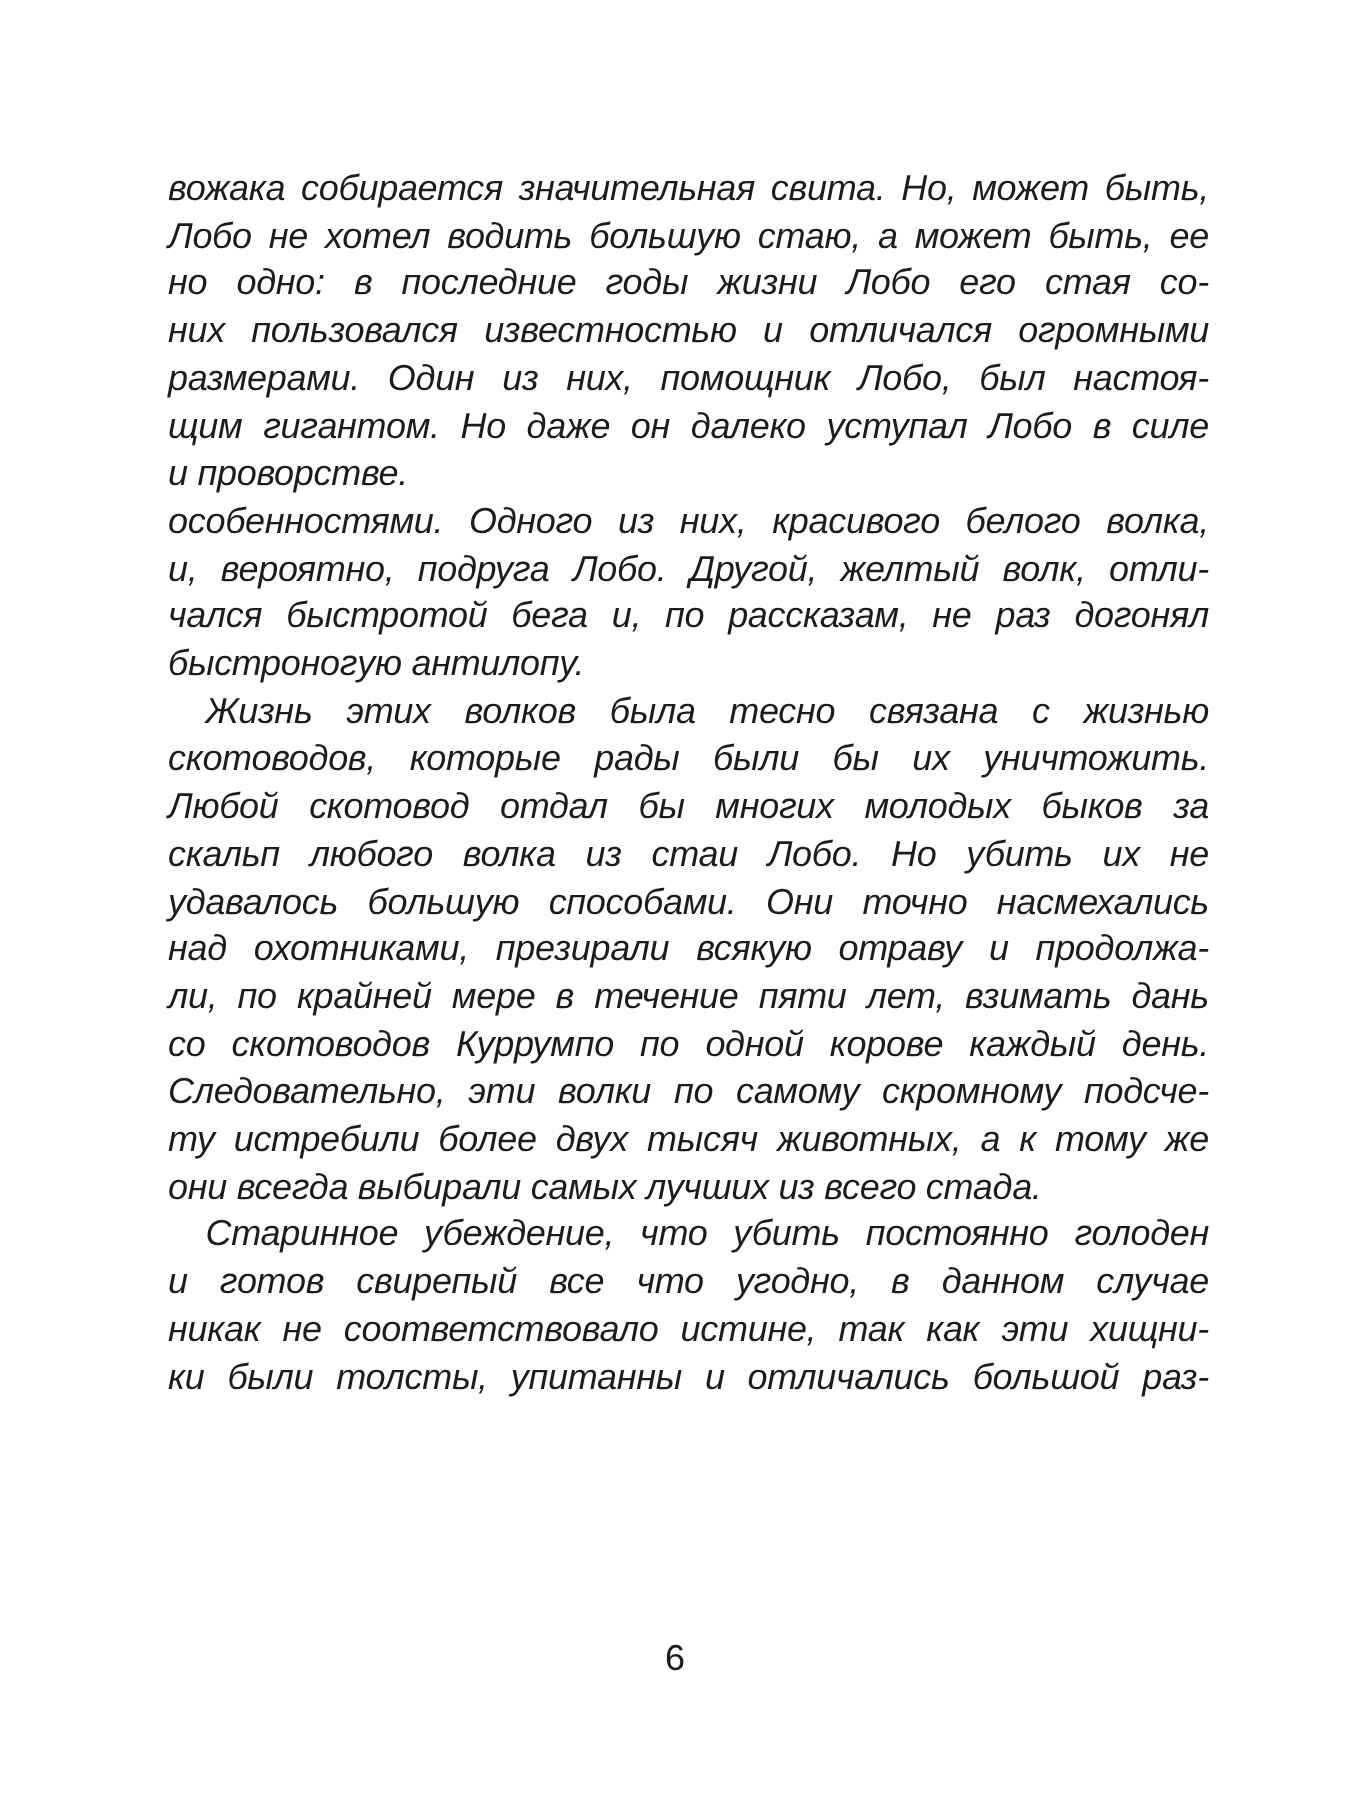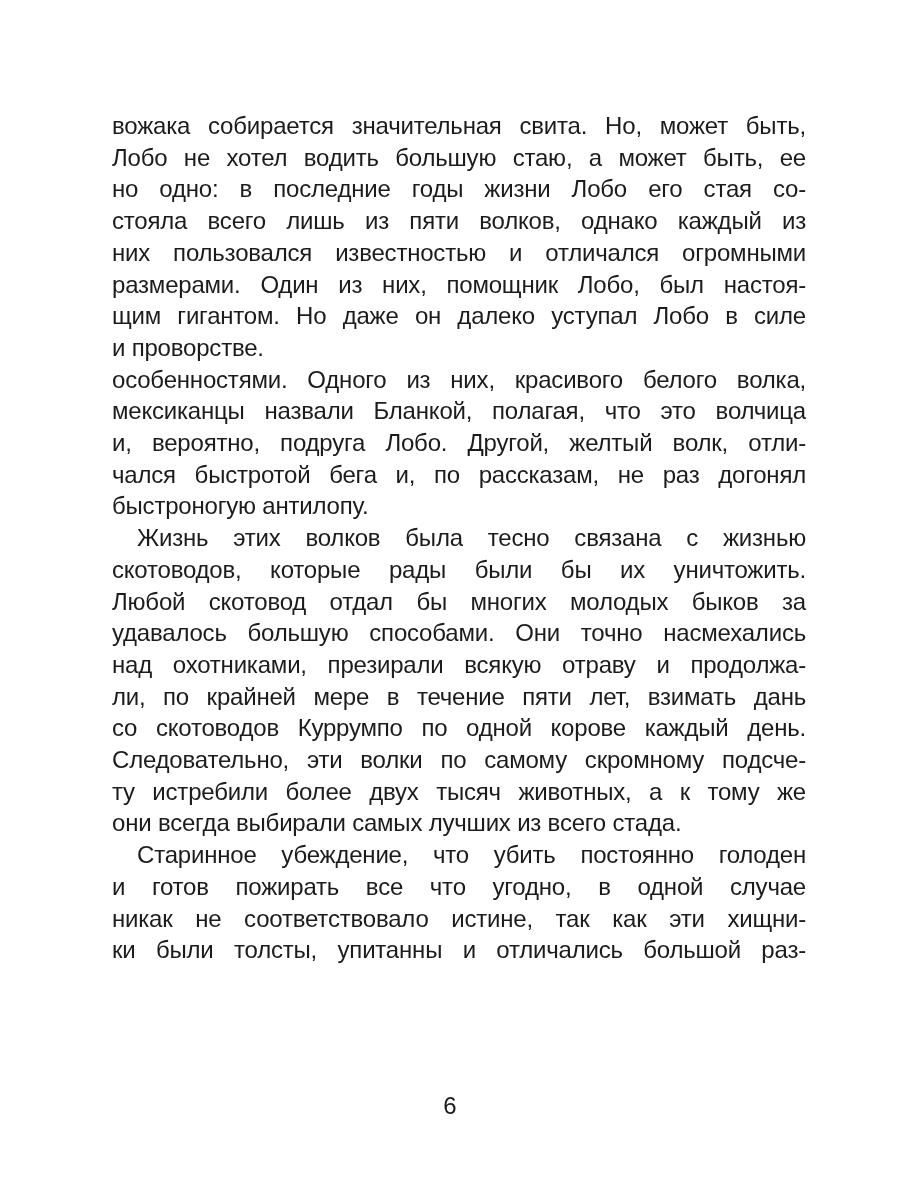--- a/index.html
+++ b/index.html
@@ -32,20 +32,21 @@
     letter-spacing: -0.2px;
   }
   .paragraph {
     margin: 0;
     padding: 0;
   }
   .text-line {
     text-align: justify;
     text-align-last: justify;
     white-space: normal;
+    font-style: italic;
   }
   .text-line.last-line {
     text-align-last: left;
   }
   .text-line.indented {
     text-indent: 25px;
   }
   .page-number {
     position: absolute;
     left: 0;
@@ -59,46 +60,45 @@
 </style>
 </head>
 <body>
 
 <div class="page">
   <div class="text-block" id="text-container">
       <div class="paragraph">
         <div class="text-line">вожака собирается значительная свита. Но, может быть,</div>
         <div class="text-line">Лобо не хотел водить большую стаю, а может быть, ее</div>
         <div class="text-line">но одно: в последние годы жизни Лобо его стая со-</div>
-        <div class="text-line">стояла всего лишь из пяти волков, однако каждый из</div>
         <div class="text-line">них пользовался известностью и отличался огромными</div>
         <div class="text-line">размерами. Один из них, помощник Лобо, был настоя-</div>
         <div class="text-line">щим гигантом. Но даже он далеко уступал Лобо в силе</div>
         <div class="text-line last-line">и проворстве.</div>
       </div>
       <div class="paragraph">
         <div class="text-line">особенностями. Одного из них, красивого белого волка,</div>
-        <div class="text-line">мексиканцы назвали Бланкой, полагая, что это волчица</div>
         <div class="text-line">и, вероятно, подруга Лобо. Другой, желтый волк, отли-</div>
         <div class="text-line">чался быстротой бега и, по рассказам, не раз догонял</div>
         <div class="text-line last-line">быстроногую антилопу.</div>
       </div>
       <div class="paragraph">
         <div class="text-line indented">Жизнь этих волков была тесно связана с жизнью</div>
         <div class="text-line">скотоводов, которые рады были бы их уничтожить.</div>
         <div class="text-line">Любой скотовод отдал бы многих молодых быков за</div>
+        <div class="text-line">скальп любого волка из стаи Лобо. Но убить их не</div>
         <div class="text-line">удавалось большую способами. Они точно насмехались</div>
         <div class="text-line">над охотниками, презирали всякую отраву и продолжа-</div>
         <div class="text-line">ли, по крайней мере в течение пяти лет, взимать дань</div>
         <div class="text-line">со скотоводов Куррумпо по одной корове каждый день.</div>
         <div class="text-line">Следовательно, эти волки по самому скромному подсче-</div>
         <div class="text-line">ту истребили более двух тысяч животных, а к тому же</div>
         <div class="text-line last-line">они всегда выбирали самых лучших из всего стада.</div>
       </div>
       <div class="paragraph">
         <div class="text-line indented">Старинное убеждение, что убить постоянно голоден</div>
-        <div class="text-line">и готов пожирать все что угодно, в одной случае</div>
+        <div class="text-line">и готов свирепый все что угодно, в данном случае</div>
         <div class="text-line">никак не соответствовало истине, так как эти хищни-</div>
         <div class="text-line">ки были толсты, упитанны и отличались большой раз-</div>
       </div>
     </div>
   <div class="page-number">6</div>
 </div>
 
 </body></html>

